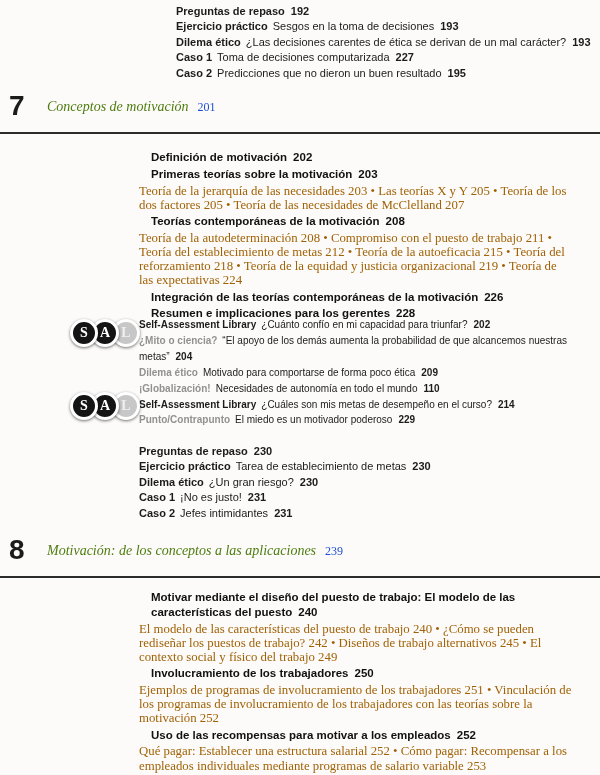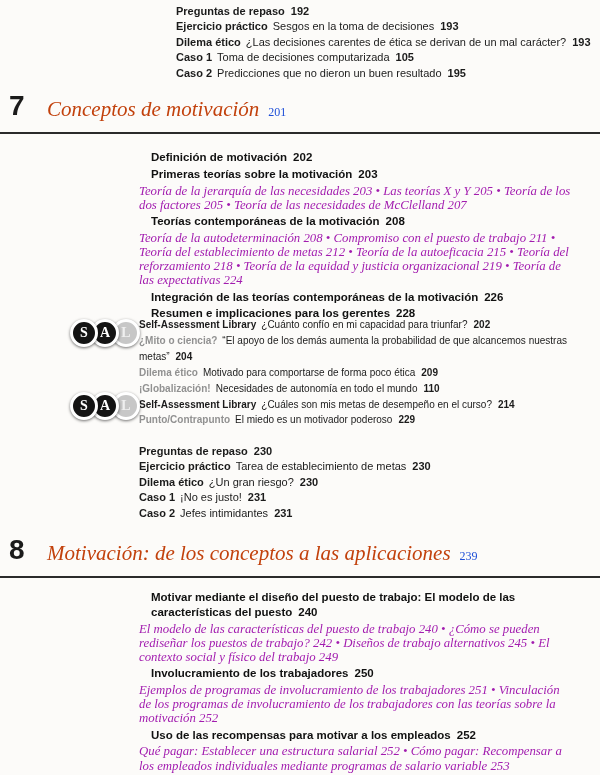--- a/index.html
+++ b/index.html
@@ -16,30 +16,30 @@
   .em-row .lbl{font-weight:700;}
   .em-row .txt{margin-left:5px;}
   .em-row .txt:empty{display:none;}
   .em-row .pg{margin-left:6px;font-weight:700;}
   
   .chapter{position:absolute;left:0;right:0;height:42px;}
   #ch7{top:94px;}
   #ch8{top:538px;}
   .ch-num{position:absolute;left:9px;top:-4px;font-size:28px;font-weight:700;letter-spacing:-1px;}
   .ch-line{position:absolute;left:47px;top:3px;white-space:nowrap;}
-  .ch-title{font-family:"Liberation Serif",serif;font-style:italic;font-size:21px;color:#c2410c;}
+  .ch-title{font-family:"Liberation Serif",serif;font-style:italic;font-size:14px;color:#4d7c0f;}
   .ch-page{font-family:"Liberation Serif",serif;font-size:12px;margin-left:9px;color:#1d4ed8;}
   .rule{position:absolute;left:0;right:0;top:38px;height:2px;background:#2b2b2b;}
   
   .sections{position:absolute;left:139px;width:433px;}
   #sec7{top:148px;}
   #sec8{top:588px;}
   .sec-h{font-size:11.5px;font-weight:700;line-height:14.8px;margin:2px 12px;color:#111;}
   .sec-h .pg{margin-left:6px;}
-  .sec-b{font-family:"Liberation Serif",serif;font-size:12.8px;line-height:14.2px;margin:2px 0;color:#a21caf;font-style:italic;}
+  .sec-b{font-family:"Liberation Serif",serif;font-size:12.8px;line-height:14.2px;margin:2px 0;color:#a16207;}
   
   .features{position:absolute;left:139px;width:433px;top:317px;}
   .feat-row{font-size:10px;line-height:15.9px;}
   .feat-row .lbl{font-weight:700;}
   .feat-row .lbl.gray{color:#919191;}
   .feat-row .txt{margin-left:5px;}
   .feat-row .pg{margin-left:6px;font-weight:700;}
   
   .sal{position:absolute;left:70px;display:flex;}
   #sal1{top:319px;}
@@ -59,21 +59,21 @@
 </style>
 </head>
 <body>
 
 <div class="page">
 
   <div class="em-block" id="front-block">
     <div class="em-row"><span class="lbl">Preguntas de repaso</span><span class="pg">192</span></div>
     <div class="em-row"><span class="lbl">Ejercicio práctico</span><span class="txt">Sesgos en la toma de decisiones</span><span class="pg">193</span></div>
     <div class="em-row"><span class="lbl">Dilema ético</span><span class="txt">¿Las decisiones carentes de ética se derivan de un mal carácter?</span><span class="pg">193</span></div>
-    <div class="em-row"><span class="lbl">Caso 1</span><span class="txt">Toma de decisiones computarizada</span><span class="pg">105</span></div>
+    <div class="em-row"><span class="lbl">Caso 1</span><span class="txt">Toma de decisiones computarizada</span><span class="pg">227</span></div>
     <div class="em-row"><span class="lbl">Caso 2</span><span class="txt">Predicciones que no dieron un buen resultado</span><span class="pg">195</span></div>
   </div>
 
   <div class="chapter" id="ch7">
     <div class="ch-num">7</div>
     <div class="ch-line"><span class="ch-title">Conceptos de motivación</span><span class="ch-page">201</span></div>
     <div class="rule"></div>
   </div>
 
   <div class="sections" id="sec7">

